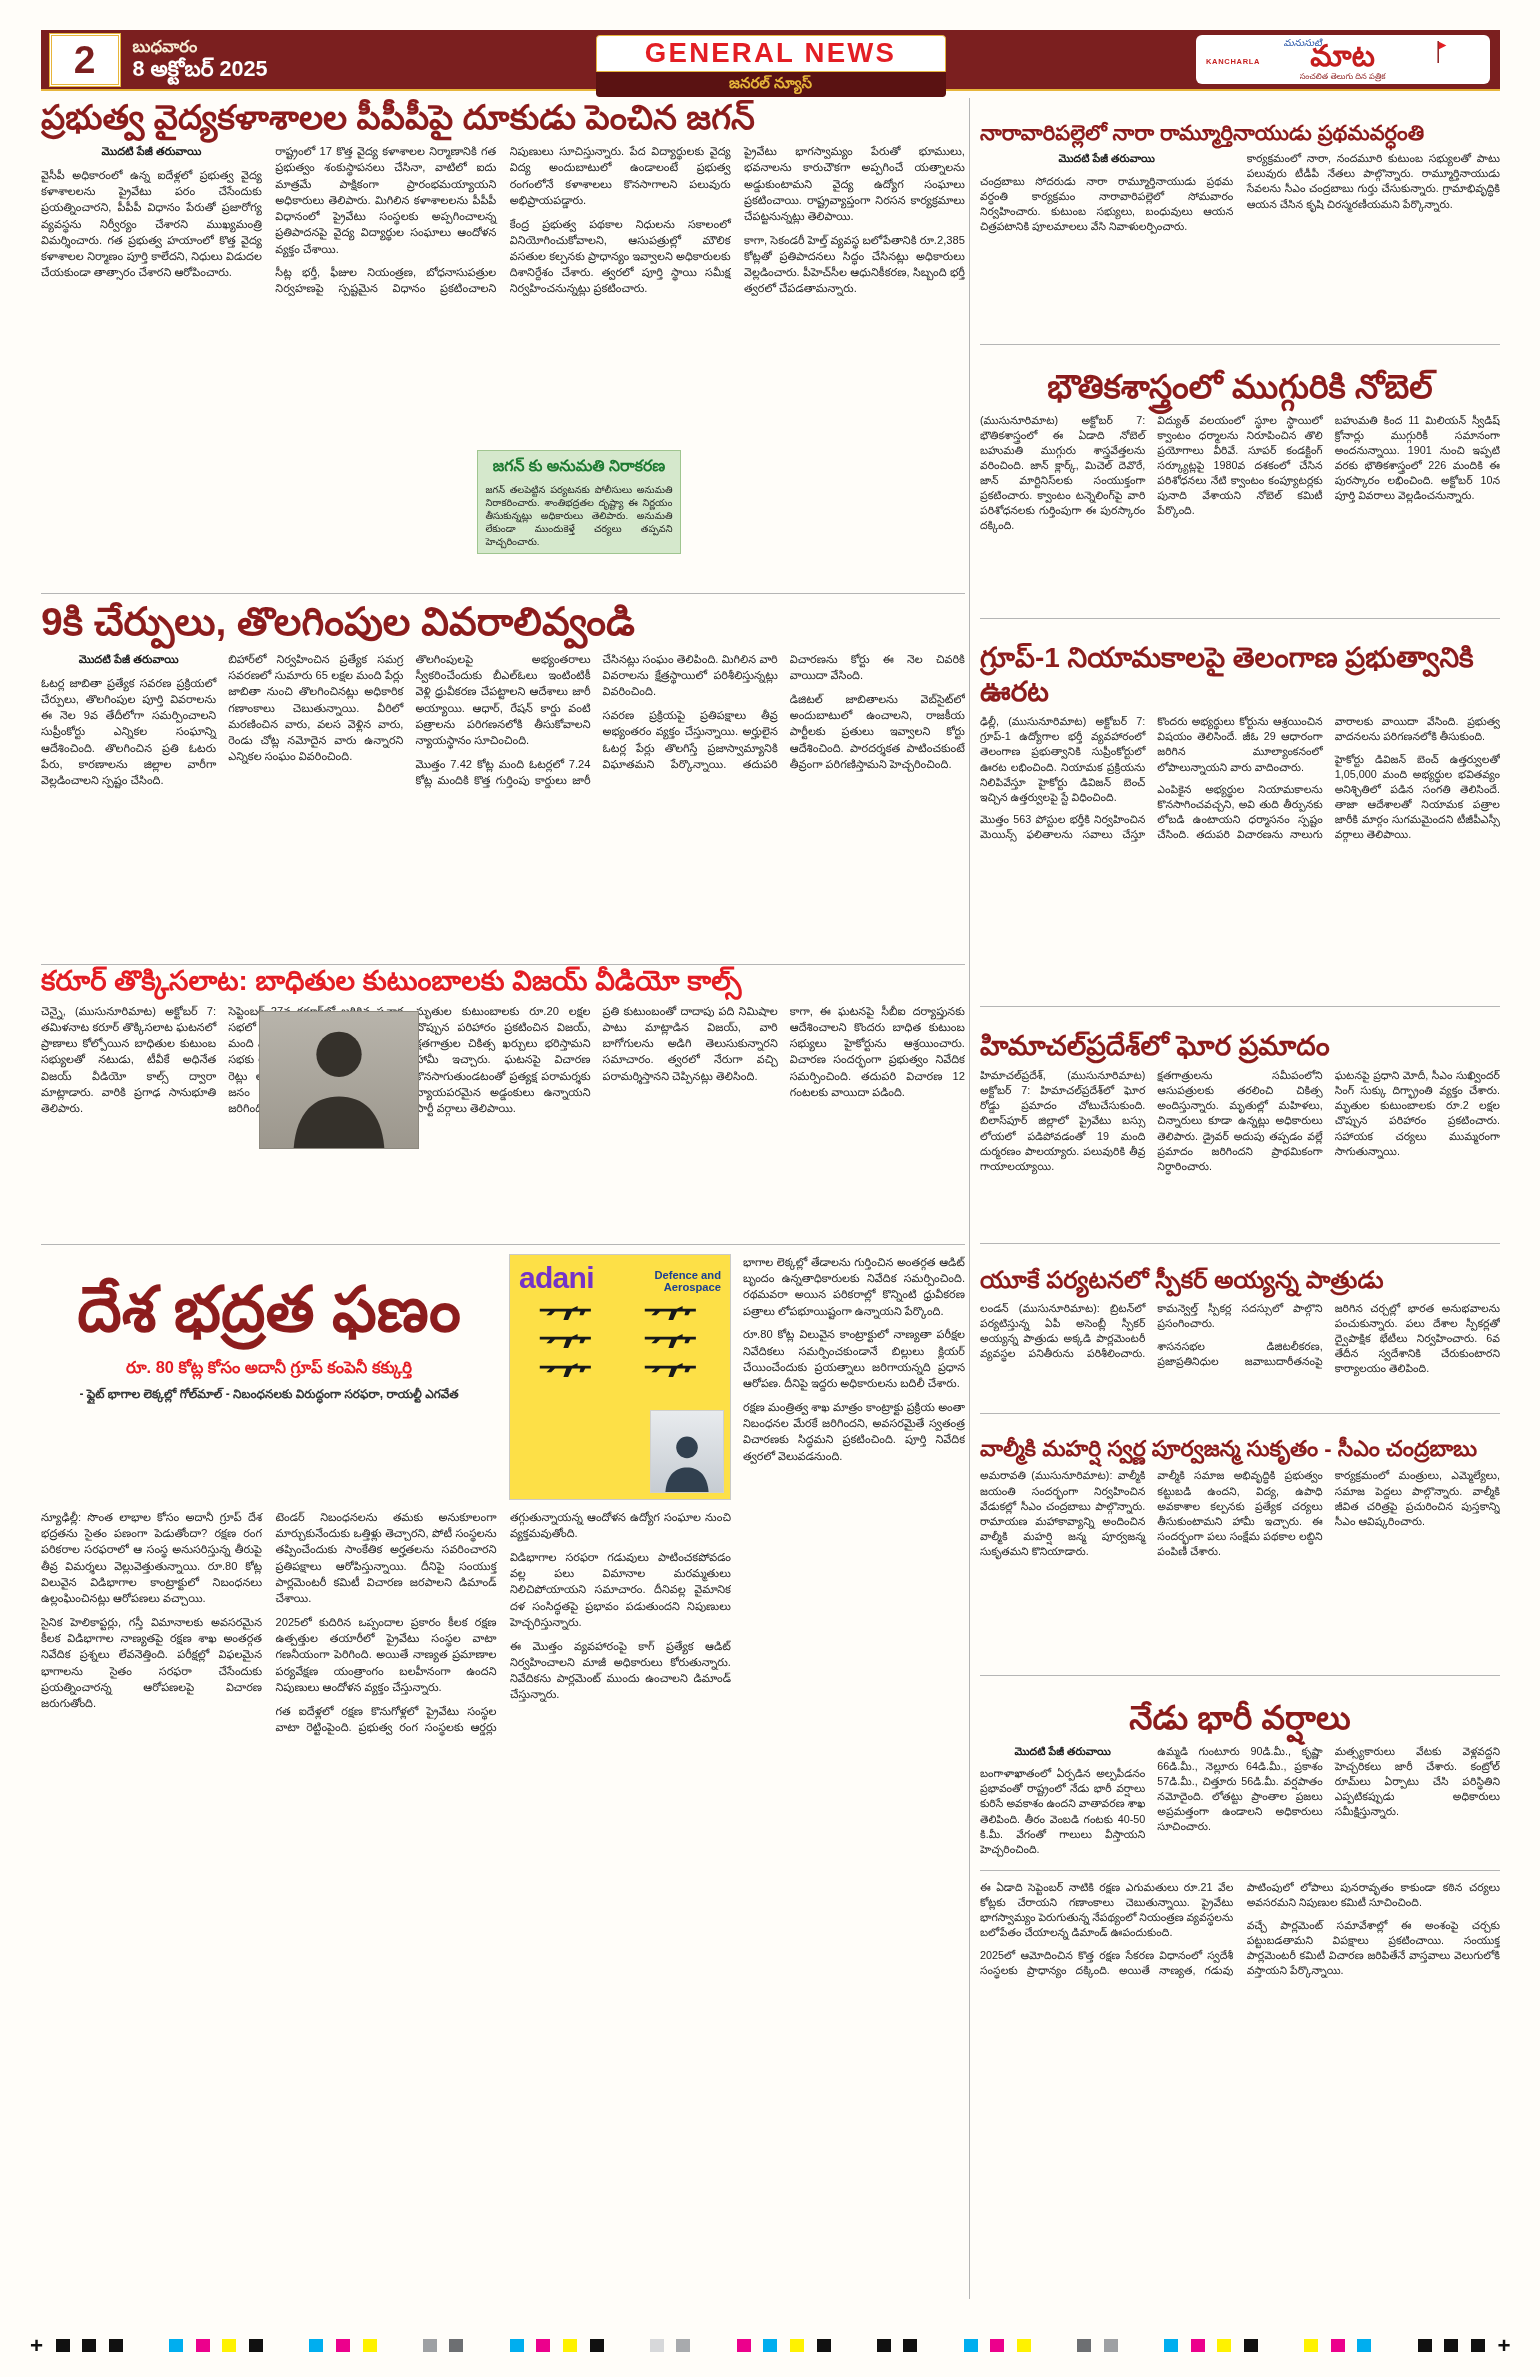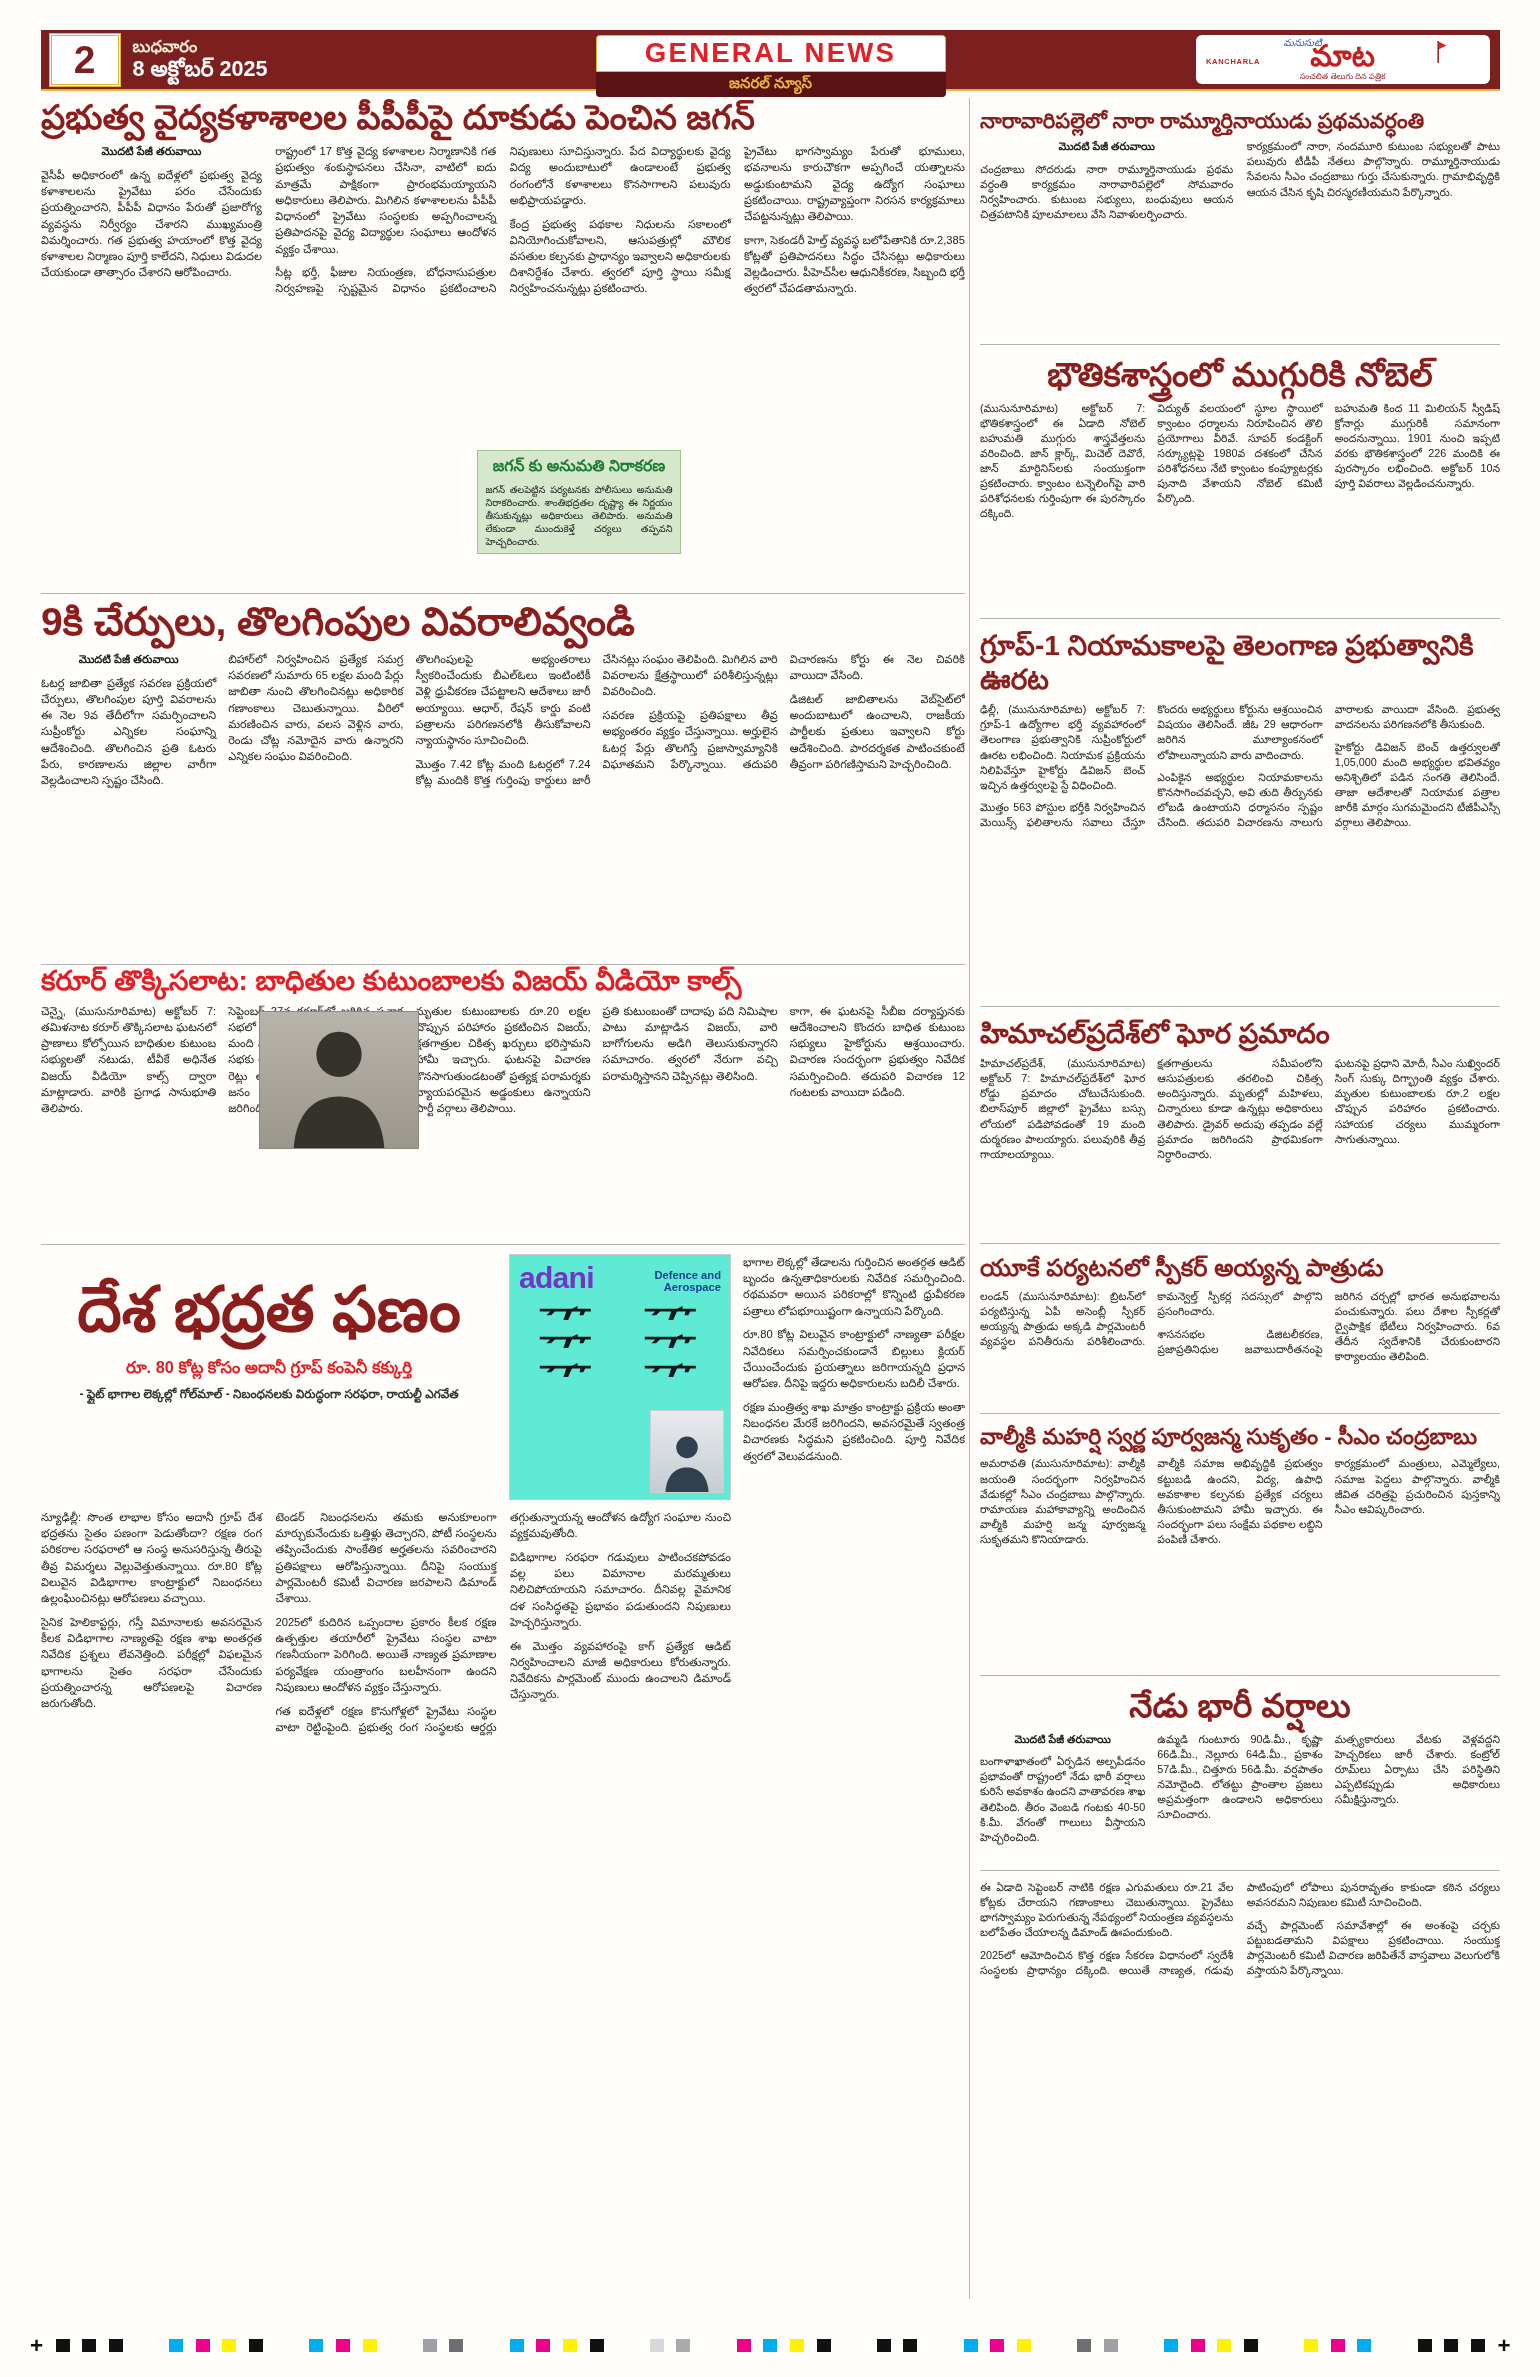--- a/index.html
+++ b/index.html
@@ -62,36 +62,36 @@
   .desh-head .hl{font-size:63px;margin:19.4px 0 12px;}
   .desh-sub1{color:var(--red);font-weight:bold;font-size:16.4px;margin:0 0 6px;}
   .desh-sub2{color:#333;font-size:12px;font-weight:bold;margin:0;}
   .desh-col4{grid-column:4/5;grid-row:1/3;font-size:11.2px;line-height:1.45;text-align:justify;overflow:hidden;}
   .desh-col4 p{margin:0 0 7.5px;}
   .desh-body{grid-column:1/4;grid-row:2;column-count:3;column-gap:13.4px;font-size:11.2px;line-height:1.45;
              text-align:justify;overflow:hidden;}
   .desh-body p{margin:0 0 7.5px;}
 
   
-  .adani-ad{grid-column:3/4;grid-row:1;border:0.7px solid #c9c9c9;background:#5eead4;position:relative;overflow:hidden;}
+  .adani-ad{grid-column:3/4;grid-row:1;border:0.7px solid #c9c9c9;background:#fde047;position:relative;overflow:hidden;}
   .ad-top{display:flex;align-items:flex-start;justify-content:space-between;padding:7.5px 9px 1.5px;}
   .adani-logo{color:var(--purple);font-weight:bold;font-size:30px;line-height:1;letter-spacing:-0.7px;}
   .adani-tag{color:#1b3f94;font-size:11.2px;font-weight:bold;text-align:right;margin-top:6px;max-width:89px;}
   .ad-guns{display:grid;grid-template-columns:repeat(2,1fr);gap:7.5px 10.4px;padding:7.5px 10.4px 0;}
   .ad-guns svg{width:100%;height:21px;fill:#17181a;}
   .ad-person{position:absolute;right:6px;bottom:6px;width:72px;height:81px;border:0.7px solid #cfcfcf;
              background:linear-gradient(#e8ebee,#c6ccd2);color:#31404f;overflow:hidden;}
   .ad-person svg{width:100%;height:100%;}
 
   
   .vdiv{position:absolute;left:969px;top:98px;width:0.7px;height:2201px;background:var(--rule);}
   .rail{position:absolute;left:980px;top:98px;width:520px;}
   .r-art{position:relative;box-sizing:border-box;overflow:hidden;padding:6px 0 0;}
   .r-art + .r-art{border-top:0.7px solid var(--rule);}
-  .r-art h2{color:var(--headline);font-weight:bold;margin:4px 0 6px;line-height:1.2;font-size:24px;}
+  .r-art h2{color:var(--headline);font-weight:bold;margin:16px 0 6px;line-height:1.2;font-size:24px;}
   .r-art .body{font-size:10.8px;line-height:1.4;}
   #r-nara{height:246px;} #r-nara h2{font-size:21px;}
   #r-nobel{height:274px;} #r-nobel h2{font-size:33px;text-align:center;}
   #r-group1{height:388px;} #r-group1 h2{font-size:28px;}
   #r-himachal{height:237px;} #r-himachal h2{font-size:27.6px;}
   #r-uk{height:170px;} #r-uk h2{font-size:24px;}
   #r-valmiki{height:262px;} #r-valmiki h2{font-size:22px;}
   #r-rains{height:195px;} #r-rains h2{font-size:33px;text-align:center;}
   #r-cont{height:403px;padding-top:9px;}
 

